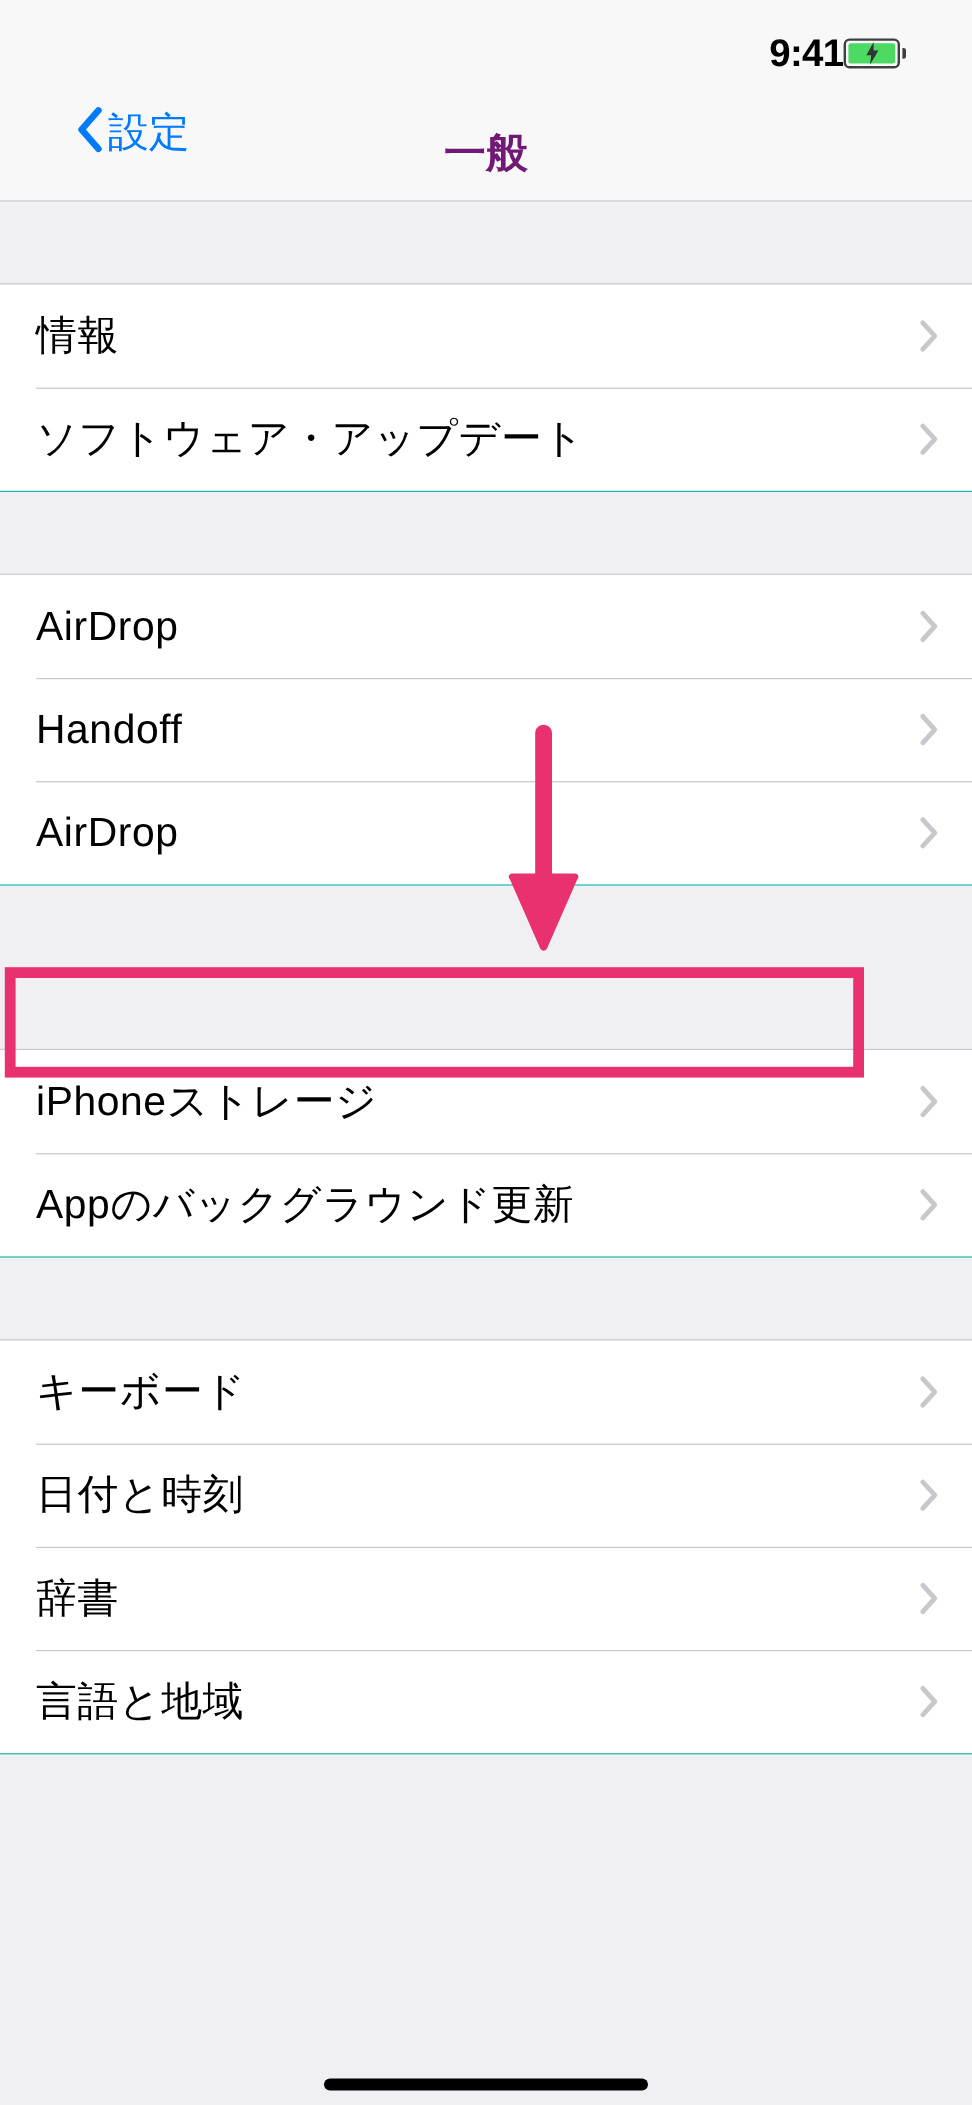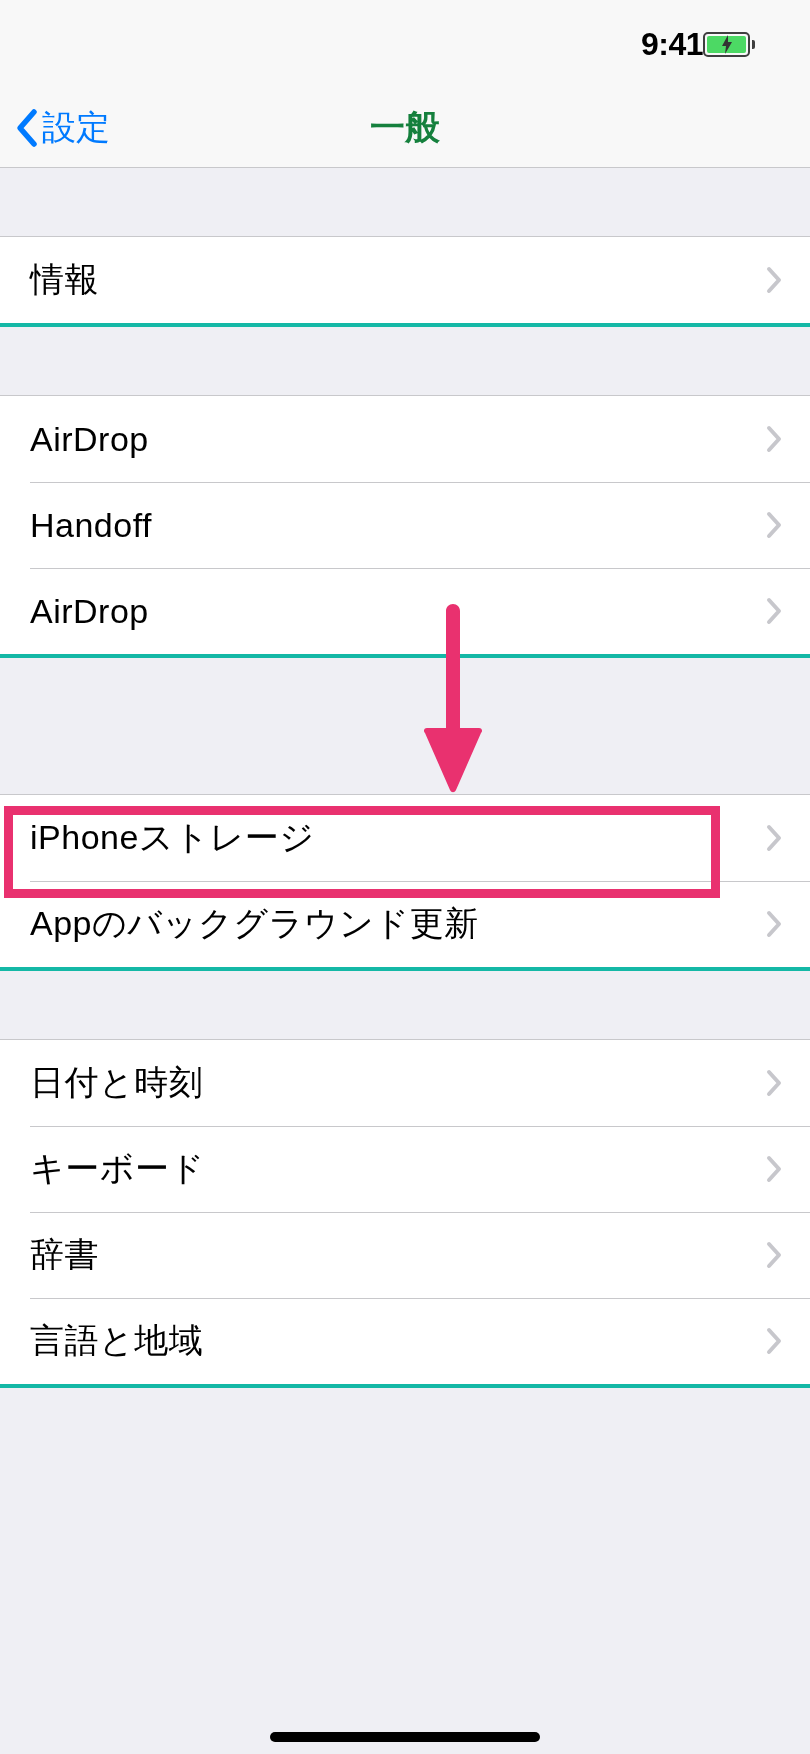--- a/index.html
+++ b/index.html
@@ -72,50 +72,50 @@
     .nav-bar {
       height: 80px;
       display: flex;
       align-items: center;
       background: #f8f8f8;
       position: relative;
       border-bottom: 1px solid #c8c8cb;
     }
     .nav-back {
       display: flex;
-      align-items: center;
       padding-left: 14px;
       color: #007aff;
       font-size: 34px;
       height: 100%;
+      margin-left: 48px;
     }
     .nav-back-chevron {
       margin-right: 4px;
       width: 24px;
       height: 40px;
       display: flex;
       align-items: center;
       justify-content: center;
     }
     .nav-title {
       position: absolute;
       left: 50%;
       transform: translateX(-50%);
       font-size: 35px;
       font-weight: 600;
-      color: #15803d;
+      color: #701a75;
     }
     .content {
       height: calc(1754px - 168px);
       overflow: hidden;
     }
     .group {
       background: #fff;
       border-top: 1px solid #c8c8cb;
-      border-bottom: 4px solid #14b8a6;
+      border-bottom: 1px solid #14b8a6;
     }
     .spacer {
       height: 68px;
     }
     .row {
       display: flex;
       align-items: center;
       justify-content: space-between;
       height: 86px;
       padding: 0 28px 0 30px;
@@ -198,20 +198,26 @@
 <div class="content">
 
   <div class="spacer first"></div>
   <div class="group">
     <div class="row">
       <span class="row-label">情報</span>
       <span class="chevron"><svg viewBox="0 0 16 28" width="16" height="28">
             <path d="M3 3 L13 14 L3 25" fill="none" stroke="#c7c7cc" stroke-width="4" stroke-linecap="round" stroke-linejoin="round"></path>
           </svg></span>
     </div>
+    <div class="row">
+      <span class="row-label">ソフトウェア・アップデート</span>
+      <span class="chevron"><svg viewBox="0 0 16 28" width="16" height="28">
+            <path d="M3 3 L13 14 L3 25" fill="none" stroke="#c7c7cc" stroke-width="4" stroke-linecap="round" stroke-linejoin="round"></path>
+          </svg></span>
+    </div>
   </div>
 
   <div class="spacer"></div>
   <div class="group">
     <div class="row">
       <span class="row-label">AirDrop</span>
       <span class="chevron"><svg viewBox="0 0 16 28" width="16" height="28">
             <path d="M3 3 L13 14 L3 25" fill="none" stroke="#c7c7cc" stroke-width="4" stroke-linecap="round" stroke-linejoin="round"></path>
           </svg></span>
     </div>
@@ -243,27 +249,27 @@
       <span class="row-label">Appのバックグラウンド更新</span>
       <span class="chevron"><svg viewBox="0 0 16 28" width="16" height="28">
             <path d="M3 3 L13 14 L3 25" fill="none" stroke="#c7c7cc" stroke-width="4" stroke-linecap="round" stroke-linejoin="round"></path>
           </svg></span>
     </div>
   </div>
 
   <div class="spacer"></div>
   <div class="group">
     <div class="row">
+      <span class="row-label">キーボード</span>
+      <span class="chevron"><svg viewBox="0 0 16 28" width="16" height="28">
+            <path d="M3 3 L13 14 L3 25" fill="none" stroke="#c7c7cc" stroke-width="4" stroke-linecap="round" stroke-linejoin="round"></path>
+          </svg></span>
+    </div>
+    <div class="row">
       <span class="row-label">日付と時刻</span>
-      <span class="chevron"><svg viewBox="0 0 16 28" width="16" height="28">
-            <path d="M3 3 L13 14 L3 25" fill="none" stroke="#c7c7cc" stroke-width="4" stroke-linecap="round" stroke-linejoin="round"></path>
-          </svg></span>
-    </div>
-    <div class="row">
-      <span class="row-label">キーボード</span>
       <span class="chevron"><svg viewBox="0 0 16 28" width="16" height="28">
             <path d="M3 3 L13 14 L3 25" fill="none" stroke="#c7c7cc" stroke-width="4" stroke-linecap="round" stroke-linejoin="round"></path>
           </svg></span>
     </div>
     <div class="row">
       <span class="row-label">辞書</span>
       <span class="chevron"><svg viewBox="0 0 16 28" width="16" height="28">
             <path d="M3 3 L13 14 L3 25" fill="none" stroke="#c7c7cc" stroke-width="4" stroke-linecap="round" stroke-linejoin="round"></path>
           </svg></span>
     </div>

